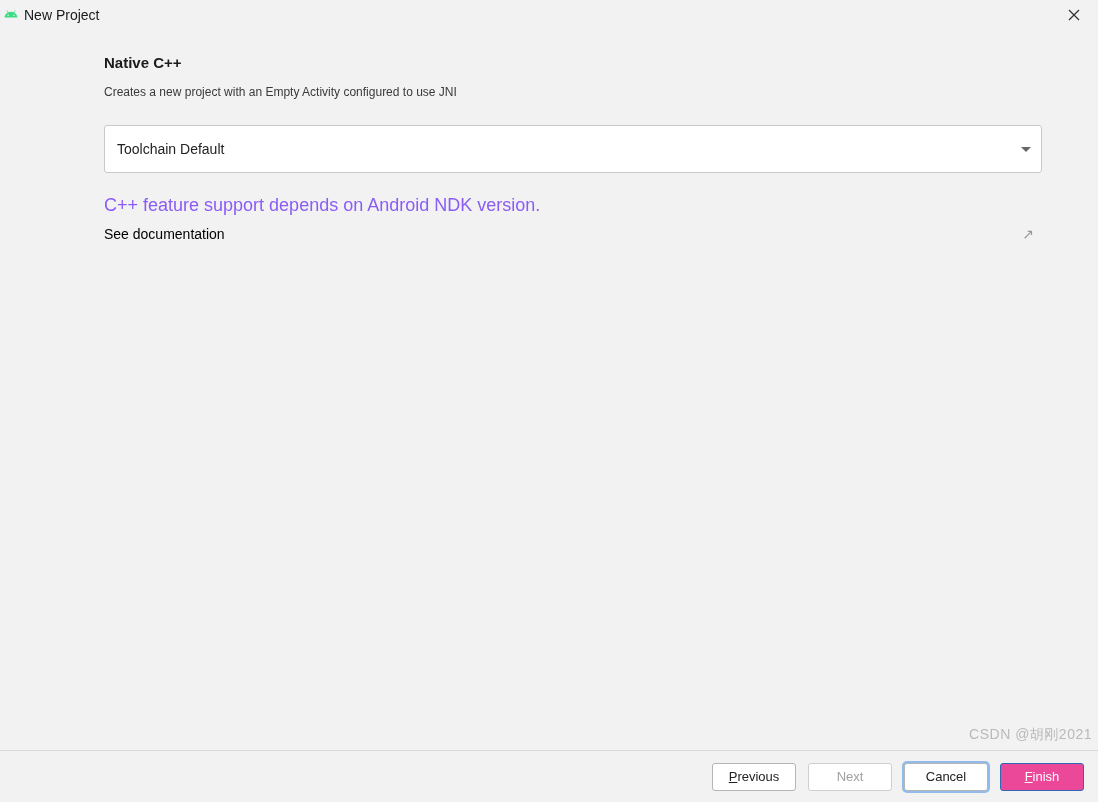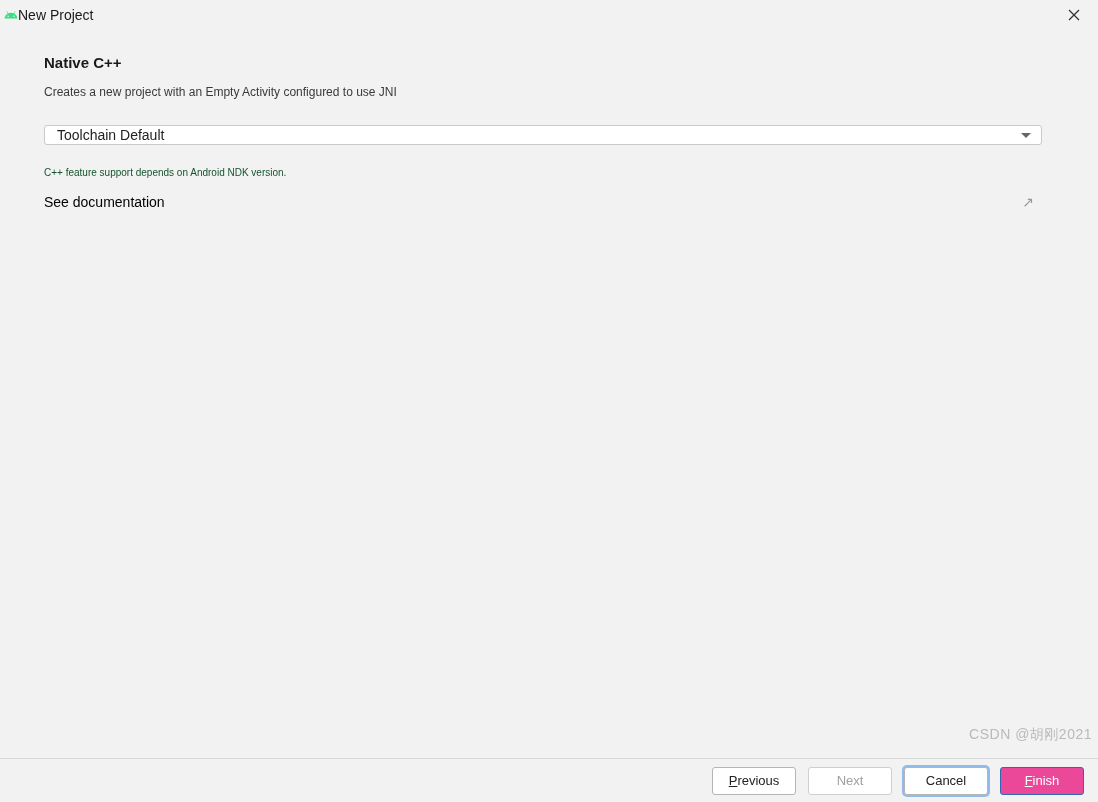--- a/index.html
+++ b/index.html
@@ -18,21 +18,22 @@
     .titlebar {
       display: flex;
       align-items: center;
       justify-content: space-between;
       height: 30px;
       padding: 0 10px 0 4px;
       background: #f2f2f2;
     }
     .titlebar-left {
       display: flex;
-      align-items: center;
+      align-items: flex-start;
+      gap: 6px;
     }
     .android-icon {
       width: 14px;
       height: 14px;
       display: inline-block;
     }
     .title-text {
       font-size: 14px;
       color: #1a1a1a;
     }
@@ -40,65 +41,65 @@
       font-size: 16px;
       color: #333;
       cursor: pointer;
       width: 28px;
       height: 28px;
       display: flex;
       align-items: center;
       justify-content: center;
     }
     .content {
-      padding: 24px 56px 0 44px;
+      padding: 24px 56px 0 104px;
     }
     .heading {
       font-size: 15px;
       font-weight: bold;
       color: #1a1a1a;
       margin-bottom: 14px;
     }
     .subheading {
       font-size: 12px;
       color: #3a3a3a;
       margin-bottom: 26px;
     }
     .field-label {
       font-size: 14px;
       color: #222;
       margin-bottom: 10px;
       margin-left: 4px;
     }
     .select-box {
       width: 100%;
-      height: 20px;
+      height: 48px;
       background: #fff;
       border: 1px solid #c9c9c9;
       border-radius: 3px;
       display: flex;
       align-items: center;
       justify-content: space-between;
       padding: 0 10px 0 12px;
       font-size: 14px;
       color: #222;
       cursor: pointer;
       margin-bottom: 22px;
     }
     .chevron-down {
       width: 0;
       height: 0;
       border-left: 5px solid transparent;
       border-right: 5px solid transparent;
       border-top: 5px solid #666;
     }
     .info-text {
-      font-size: 10px;
-      color: #14532d;
-      margin-bottom: 16px;
+      font-size: 18px;
+      color: #8b5cf6;
+      margin-bottom: 10px;
     }
     .link-row {
       display: flex;
       align-items: center;
       justify-content: space-between;
       width: 100%;
     }
     .doc-link {
       font-size: 14px;
       color: #000000;
@@ -107,21 +108,21 @@
     .external-icon {
       color: #999;
       font-size: 14px;
       margin-right: 8px;
     }
     .footer {
       position: absolute;
       bottom: 0;
       left: 0;
       right: 0;
-      height: 44px;
+      height: 52px;
       border-top: 1px solid #d8d8d8;
       display: flex;
       align-items: center;
       justify-content: flex-end;
       padding-right: 14px;
       gap: 12px;
       background: #f2f2f2;
     }
     .btn {
       min-width: 84px;

